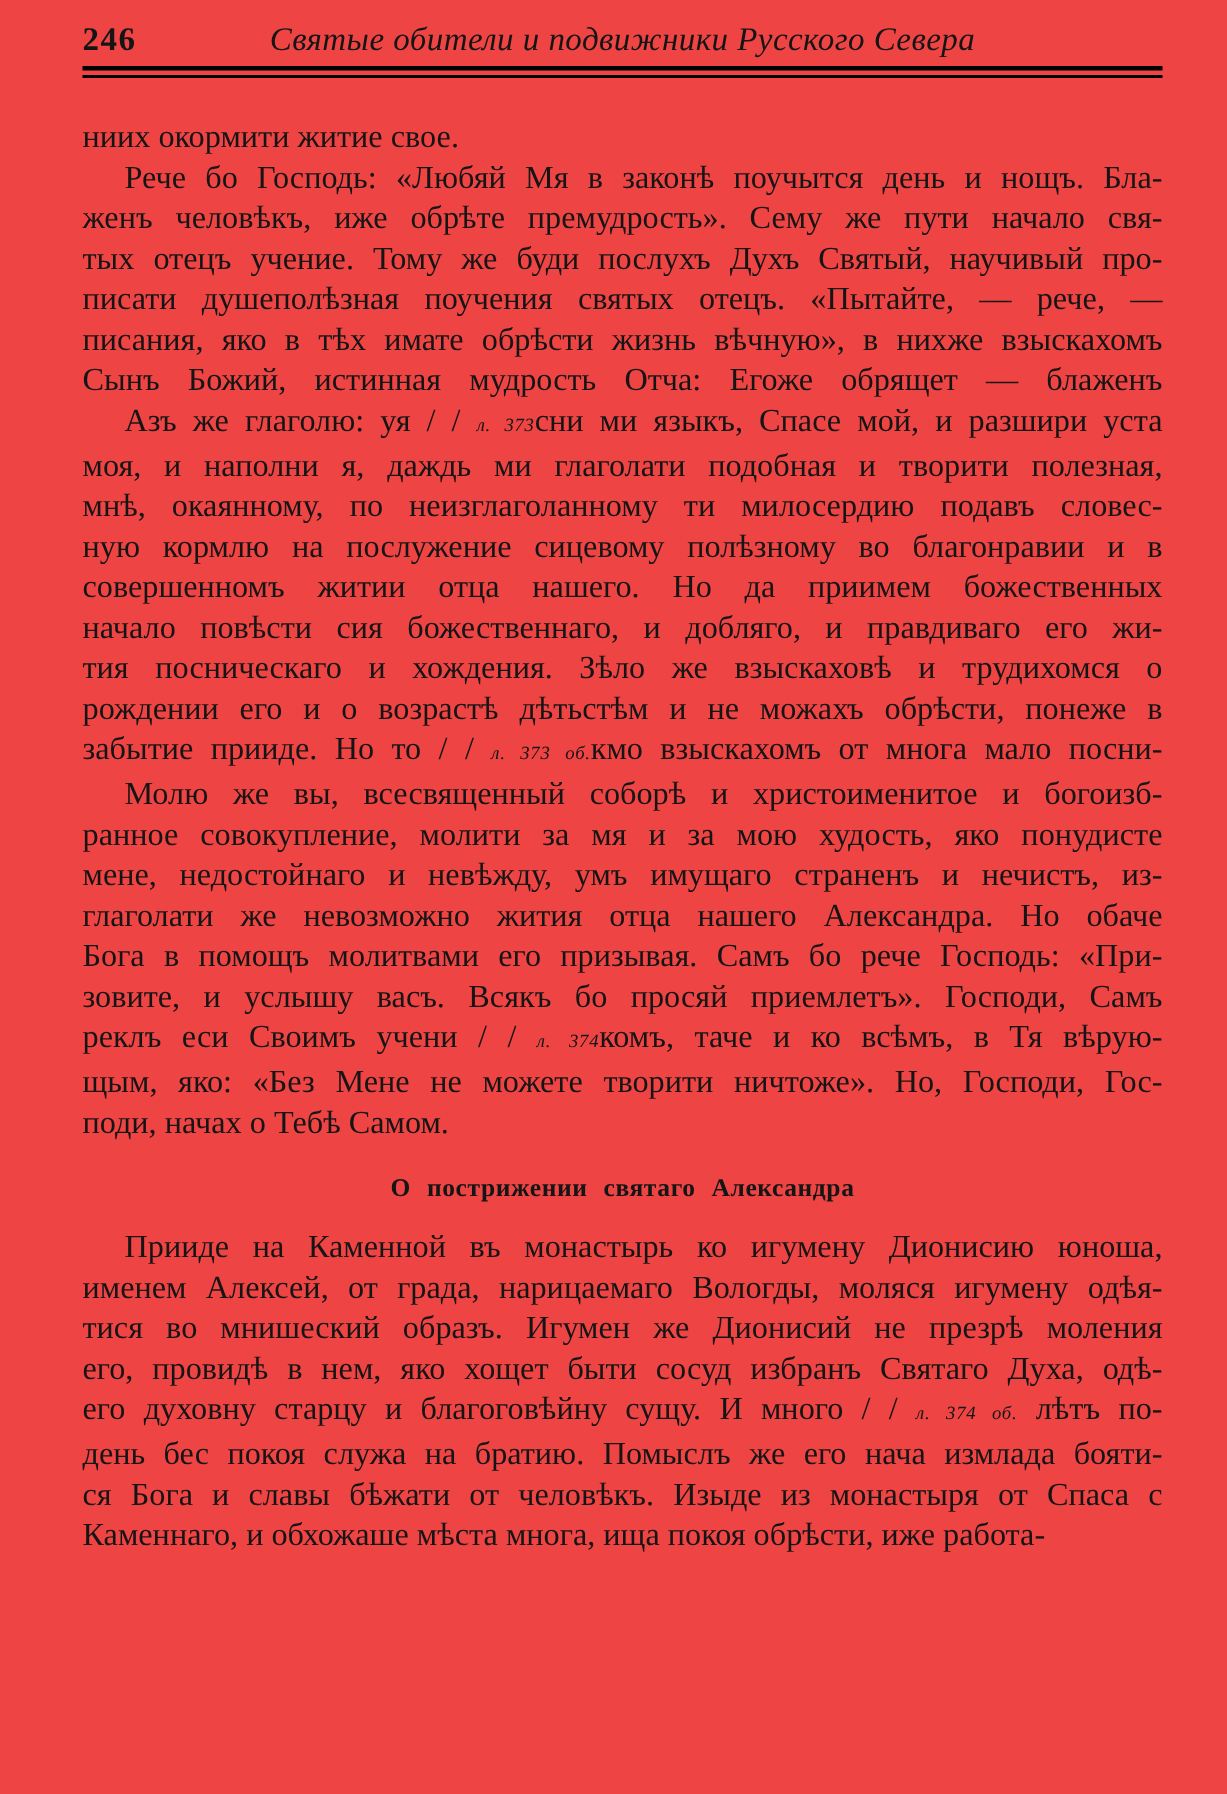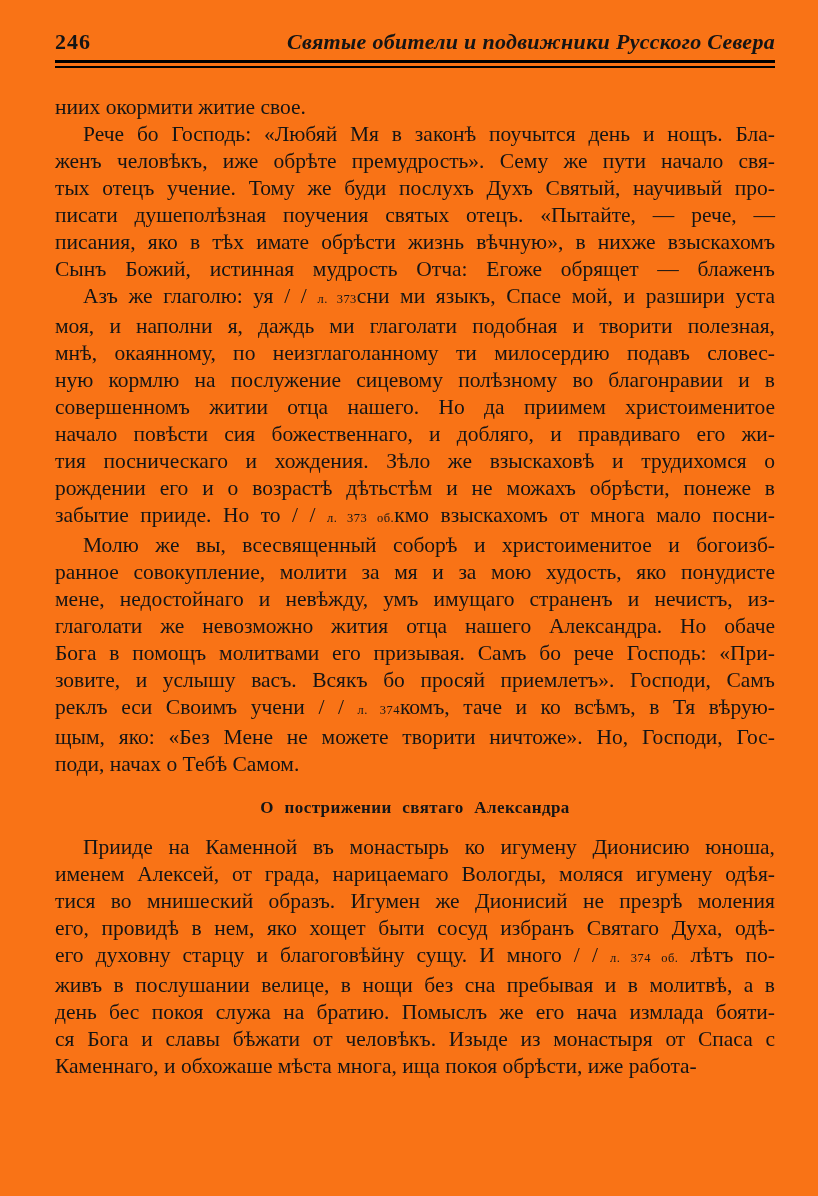--- a/index.html
+++ b/index.html
@@ -5,46 +5,45 @@
   html, body {
     margin: 0;
     padding: 0;
     background: #e9e9e9;
   }
   .page {
     position: relative;
     width: 818px;
     height: 1196px;
     margin: 0 auto;
-    background: #f97316;
+    background: #ef4444;
     box-sizing: border-box;
-    padding: 28px 43px 0 55px;
+    padding: 12px 43px 0 55px;
     font-family: "Liberation Serif", "DejaVu Serif", serif;
     color: #151515;
     overflow: hidden;
   }
   .page-header {
     position: relative;
     height: 30px;
     font-size: 22px;
     line-height: 28px;
   }
   .page-number {
     position: absolute;
     left: 0;
     top: 0;
     font-weight: bold;
     letter-spacing: 1px;
   }
   .running-title {
     display: block;
-    text-align: right;
+    text-align: center;
     font-style: italic;
     letter-spacing: 0.3px;
-    font-weight: bold;
   }
   .header-rule {
     margin-top: 2px;
     height: 3px;
     border-top: 3px solid #000;
     border-bottom: 2px solid #000;
   }
   .text-body {
     margin-top: 26px;
     font-size: 21.5px;
@@ -53,20 +52,21 @@
   .para { margin: 0; }
   .line {
     text-align: justify;
     text-align-last: justify;
     min-height: 27px;
   }
   .line.last { text-align-last: left; }
   .line.indent { text-indent: 28px; }
   .folio-marker {
     font-size: 0.58em;
+    font-style: italic;
     letter-spacing: 0.5px;
   }
   .section-heading {
     margin: 15px 0 11px 0;
     text-align: center;
     font-size: 17px;
     font-weight: bold;
     word-spacing: 6px;
     letter-spacing: 0.4px;
     line-height: 30px;
@@ -92,21 +92,21 @@
           <div class="line">тых отецъ учение. Тому же буди послухъ Духъ Святый, научивый про-</div>
           <div class="line">писати душеполѣзная поучения святых отецъ. «Пытайте, — рече, —</div>
           <div class="line">писания, яко в тѣх имате обрѣсти жизнь вѣчную», в нихже взыскахомъ</div>
           <div class="line">Сынъ Божий, истинная мудрость Отча: Егоже обрящет — блаженъ</div>
         </div>
         <div class="para">
           <div class="line indent">Азъ же глаголю: уя / / <span class="folio-marker">л. 373</span>сни ми языкъ, Спасе мой, и разшири уста</div>
           <div class="line">моя, и наполни я, даждь ми глаголати подобная и творити полезная,</div>
           <div class="line">мнѣ, окаянному, по неизглаголанному ти милосердию подавъ словес-</div>
           <div class="line">ную кормлю на послужение сицевому полѣзному во благонравии и в</div>
-          <div class="line">совершенномъ житии отца нашего. Но да приимем христоименитое</div>
+          <div class="line">совершенномъ житии отца нашего. Но да приимем божественных</div>
           <div class="line">начало повѣсти сия божественнаго, и добляго, и правдиваго его жи-</div>
           <div class="line">тия посническаго и хождения. Зѣло же взыскаховѣ и трудихомся о</div>
           <div class="line">рождении его и о возрастѣ дѣтьстѣм и не можахъ обрѣсти, понеже в</div>
           <div class="line">забытие прииде. Но то / / <span class="folio-marker">л. 373 об.</span>кмо взыскахомъ от многа мало посни-</div>
         </div>
         <div class="para">
           <div class="line indent">Молю же вы, всесвященный соборѣ и христоименитое и богоизб-</div>
           <div class="line">ранное совокупление, молити за мя и за мою худость, яко понудисте</div>
           <div class="line">мене, недостойнаго и невѣжду, умъ имущаго страненъ и нечистъ, из-</div>
           <div class="line">глаголати же невозможно жития отца нашего Александра. Но обаче</div>
@@ -118,20 +118,19 @@
         </div>
       </section>
     <h2 class="section-heading">О пострижении святаго Александра</h2>
     <section>
         <div class="para">
           <div class="line indent">Прииде на Каменной въ монастырь ко игумену Дионисию юноша,</div>
           <div class="line">именем Алексей, от града, нарицаемаго Вологды, моляся игумену одѣя-</div>
           <div class="line">тися во мнишеский образъ. Игумен же Дионисий не презрѣ моления</div>
           <div class="line">его, провидѣ в нем, яко хощет быти сосуд избранъ Святаго Духа, одѣ-</div>
           <div class="line">его духовну старцу и благоговѣйну сущу. И много / / <span class="folio-marker">л. 374 об.</span> лѣтъ по-</div>
-          <div class="line">живъ в послушании велице, в нощи без сна пребывая и в молитвѣ, а в</div>
           <div class="line">день бес покоя служа на братию. Помыслъ же его нача измлада бояти-</div>
           <div class="line">ся Бога и славы бѣжати от человѣкъ. Изыде из монастыря от Спаса с</div>
           <div class="line last">Каменнаго, и обхожаше мѣста многа, ища покоя обрѣсти, иже работа-</div>
         </div>
       </section>
   </div>
 </div>
 
 </body></html>

